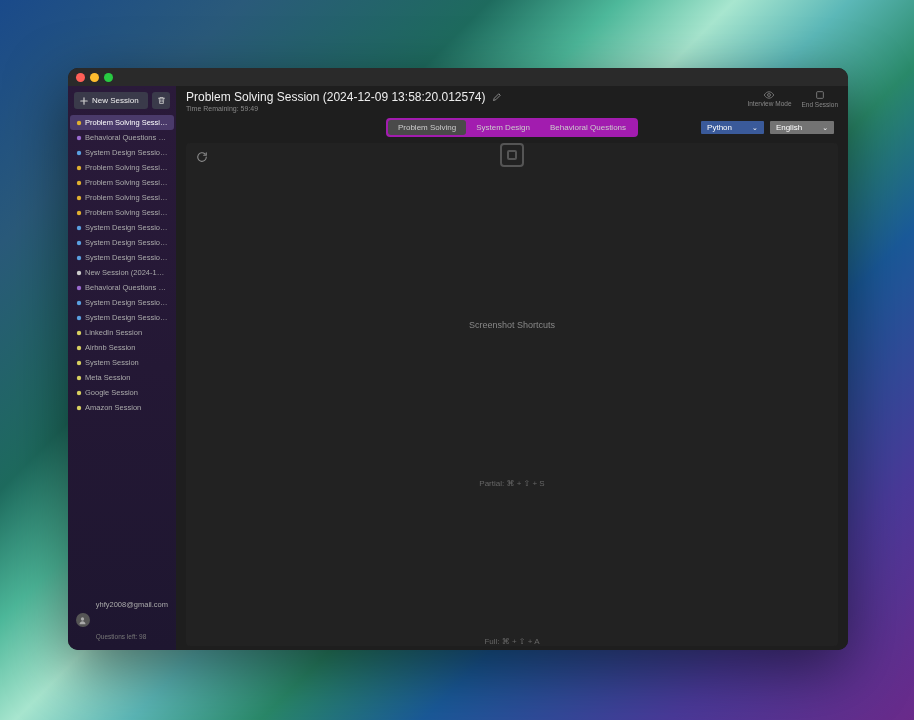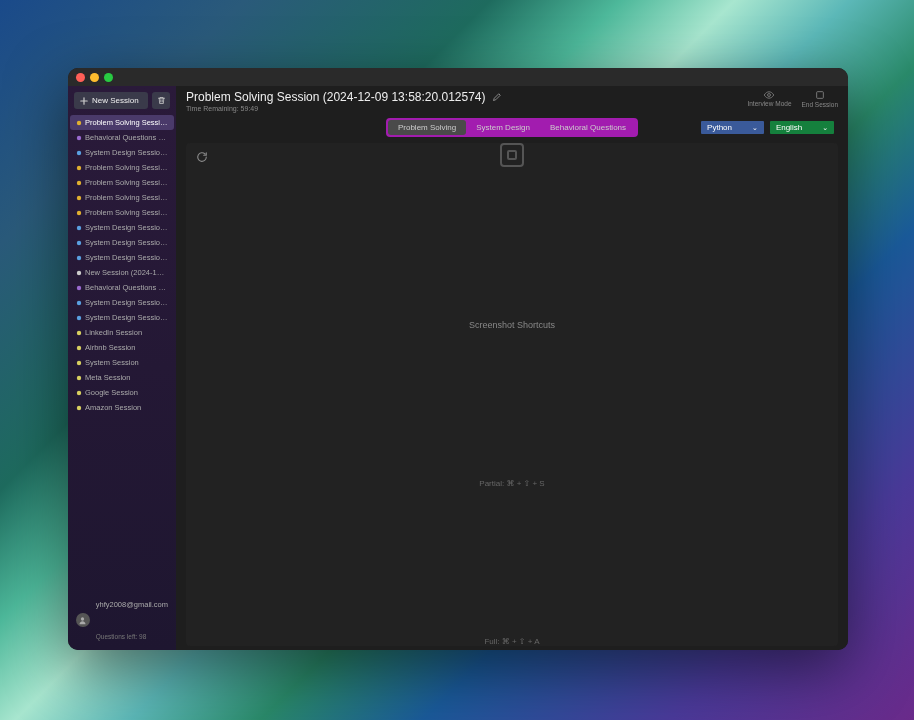--- a/index.html
+++ b/index.html
@@ -71,21 +71,21 @@
   display: flex; align-items: center; justify-content: center; padding: 4px 10px 6px; position: relative;
 }
 .tabs { display: flex; gap: 0; background: #a21caf; border-radius: 4px; padding: 2px; }
 .tab { font-size: 8px; color: #ccc; padding: 3px 10px; border-radius: 3px; cursor: pointer; }
 .tab.active { background: #4a4a4a; }
 .selects { position: absolute; right: 14px; display: flex; gap: 6px; }
 .select {
   font-size: 8px; background: #3a5a9a; color: #fff; padding: 2px 6px;
   border-radius: 1px; display: flex; align-items: center; gap: 20px; cursor: pointer; justify-content: flex-end;
 }
-.select.lang2 { background: #15803d; }
+.select.lang2 { background: #737373; }
 .chev { font-size: 7px; }
 
 .content {
   flex: 1; margin: 0 10px 4px; background: #222; border-radius: 4px;
   display: flex; flex-direction: column; position: relative; min-height: 0;
 }
 .refresh { position: absolute; top: 8px; left: 10px; color: #888; cursor: pointer; font-size: 11px; }
 .placeholder {
   flex: 1; display: flex; flex-direction: column; align-items: center; justify-content: space-between;
   color: #555; gap: 4px;

